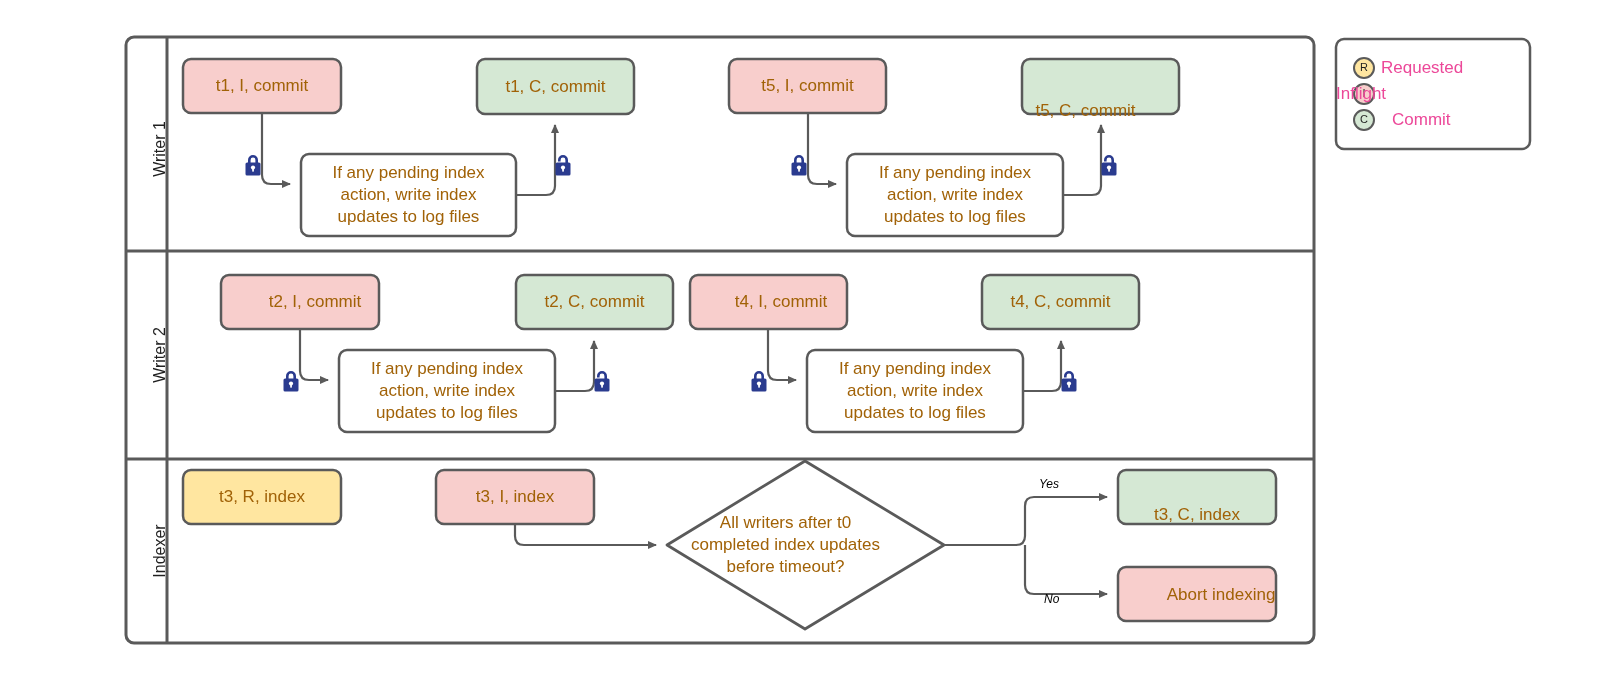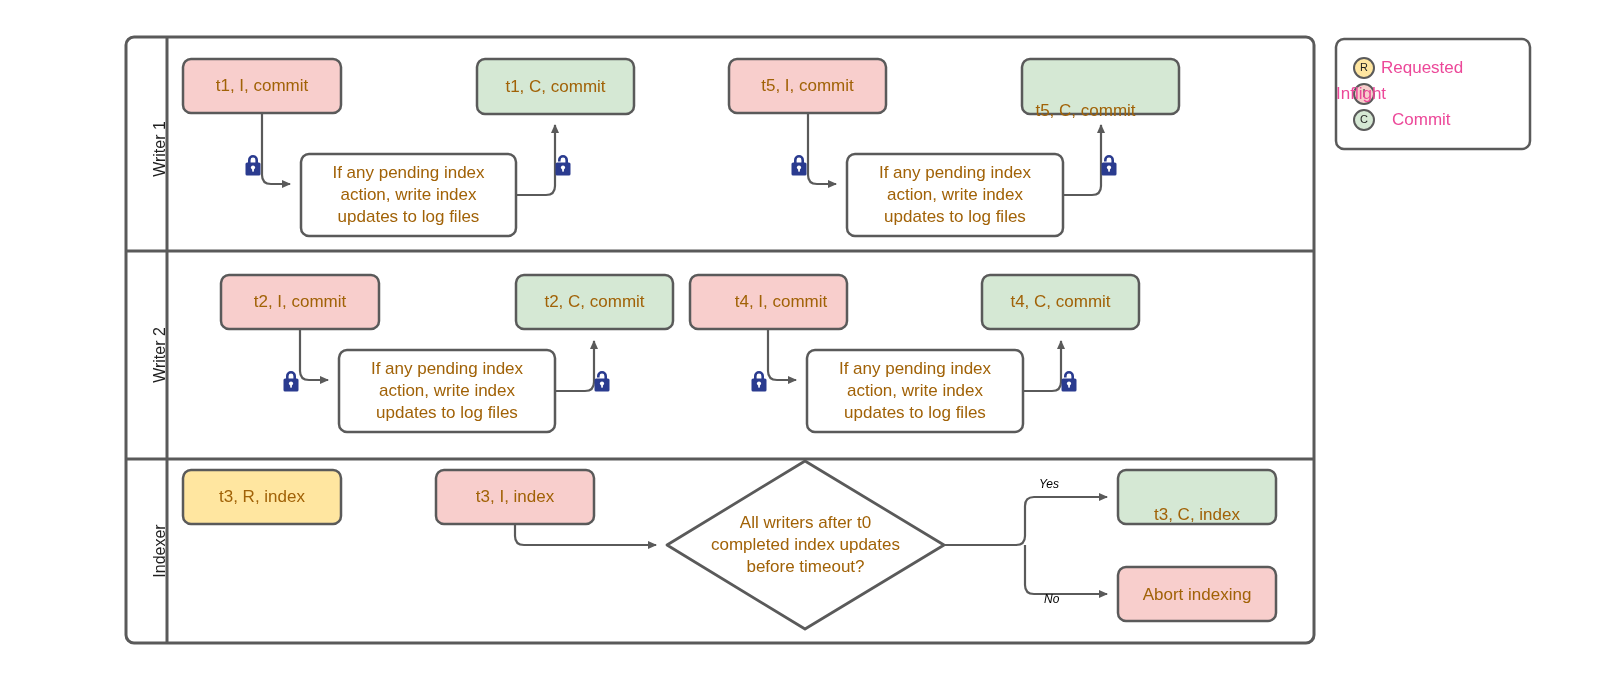--- a/index.html
+++ b/index.html
@@ -189,38 +189,38 @@
 <div class="node-label" style="left:301px; top:154px; width:215px; height:82px;">If any pending index
 action, write index
 updates to log files</div>
 <div class="node-label" style="left:477px; top:59px; width:157px; height:55px;">t1, C, commit</div>
 <div class="node-label" style="left:729px; top:59px; width:157px; height:54px;">t5, I, commit</div>
 <div class="node-label" style="left:847px; top:154px; width:216px; height:82px;">If any pending index
 action, write index
 updates to log files</div>
 <div class="node-label" style="left:1022px; top:59px; width:127px; height:55px;margin-top:24px;">t5, C, commit</div>
 
-<div class="node-label" style="left:221px; top:275px; width:158px; height:54px;">t2, I, commit</div>
+<div class="node-label" style="left:221px; top:275px; width:158px; height:54px;padding-left:15px;">t2, I, commit</div>
 <div class="node-label" style="left:339px; top:350px; width:216px; height:82px;">If any pending index
 action, write index
 updates to log files</div>
 <div class="node-label" style="left:516px; top:275px; width:157px; height:54px;">t2, C, commit</div>
 <div class="node-label" style="left:690px; top:275px; width:182px; height:54px;">t4, I, commit</div>
 <div class="node-label" style="left:807px; top:350px; width:216px; height:82px;">If any pending index
 action, write index
 updates to log files</div>
 <div class="node-label" style="left:982px; top:275px; width:157px; height:54px;">t4, C, commit</div>
 
 <div class="node-label" style="left:183px; top:470px; width:158px; height:54px;">t3, R, index</div>
 <div class="node-label" style="left:436px; top:470px; width:158px; height:54px;">t3, I, index</div>
-<div class="node-label" style="left:667px; top:503px; width:277px; height:84px;text-align:center;">All writers after t0
+<div class="node-label" style="left:647px; top:503px; width:277px; height:84px;text-align:center;">All writers after t0
 completed index updates
 before timeout?</div>
 <div class="node-label" style="left:1118px; top:488px; width:158px; height:54px;">t3, C, index</div>
-<div class="node-label" style="left:1118px; top:567px; width:158px; height:56px;">Abort indexing</div>
+<div class="node-label" style="left:1142px; top:567px; width:158px; height:56px;">Abort indexing</div>
 
 <div class="edge-label" style="left:1039px; top:477px;">Yes</div>
 <div class="edge-label" style="left:1044px; top:592px;">No</div>
 
 <div class="badge-letter" style="left:1353px; top:61px;">R</div>
 <div class="badge-letter" style="left:1353px; top:87px;">I</div>
 <div class="badge-letter" style="left:1353px; top:113px;">C</div>
 
 <div class="legend-label" style="left:1381px; top:58px;">Requested</div>
 <div class="legend-label" style="left:1336px; top:84px;">Inflight</div>

